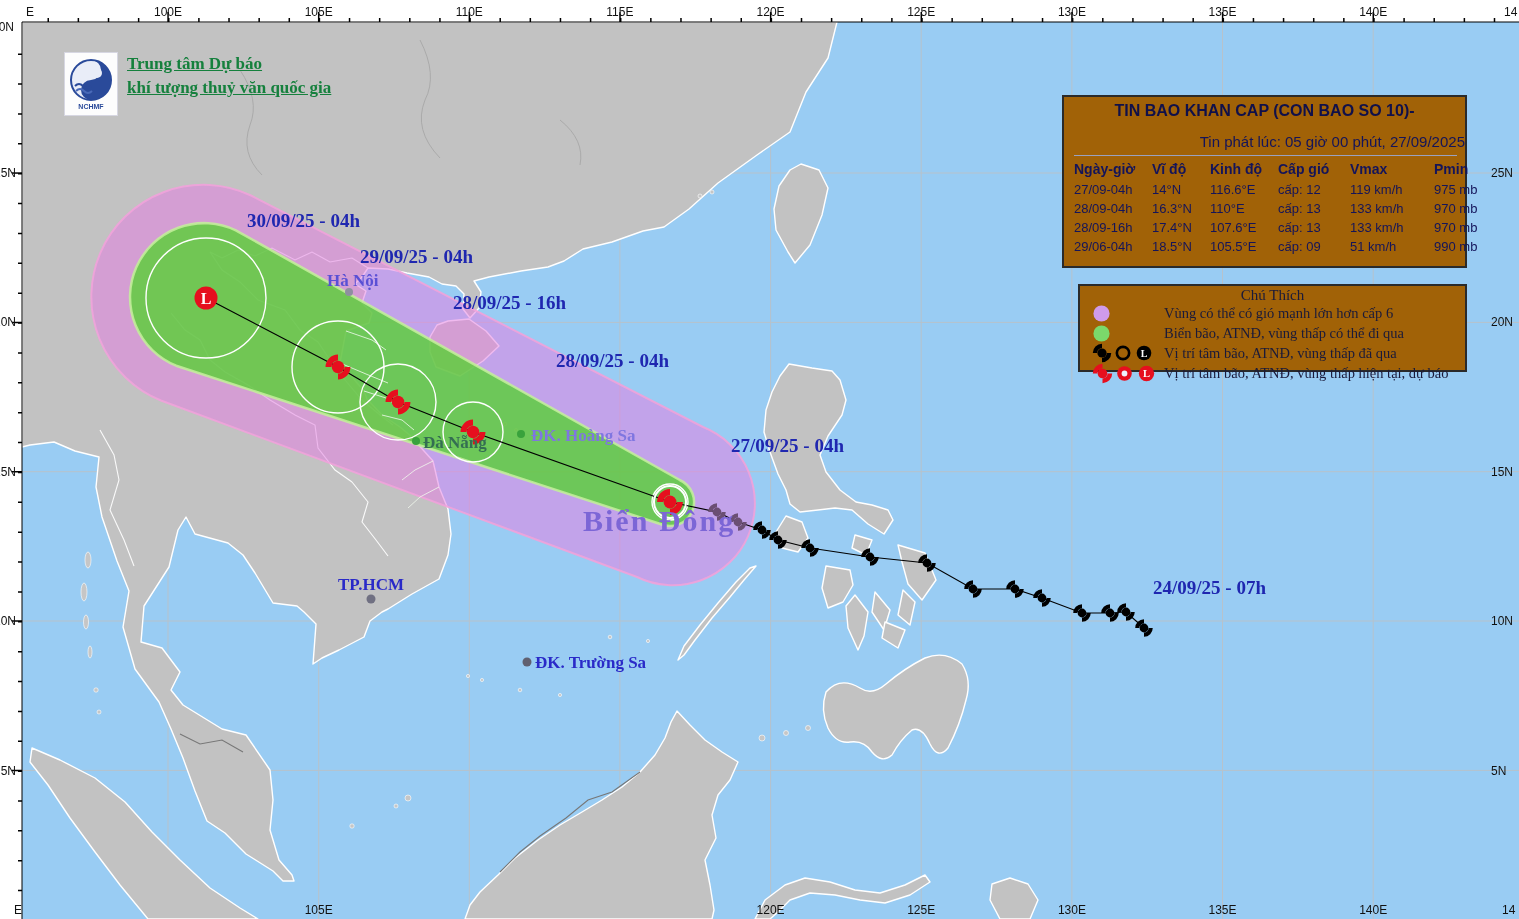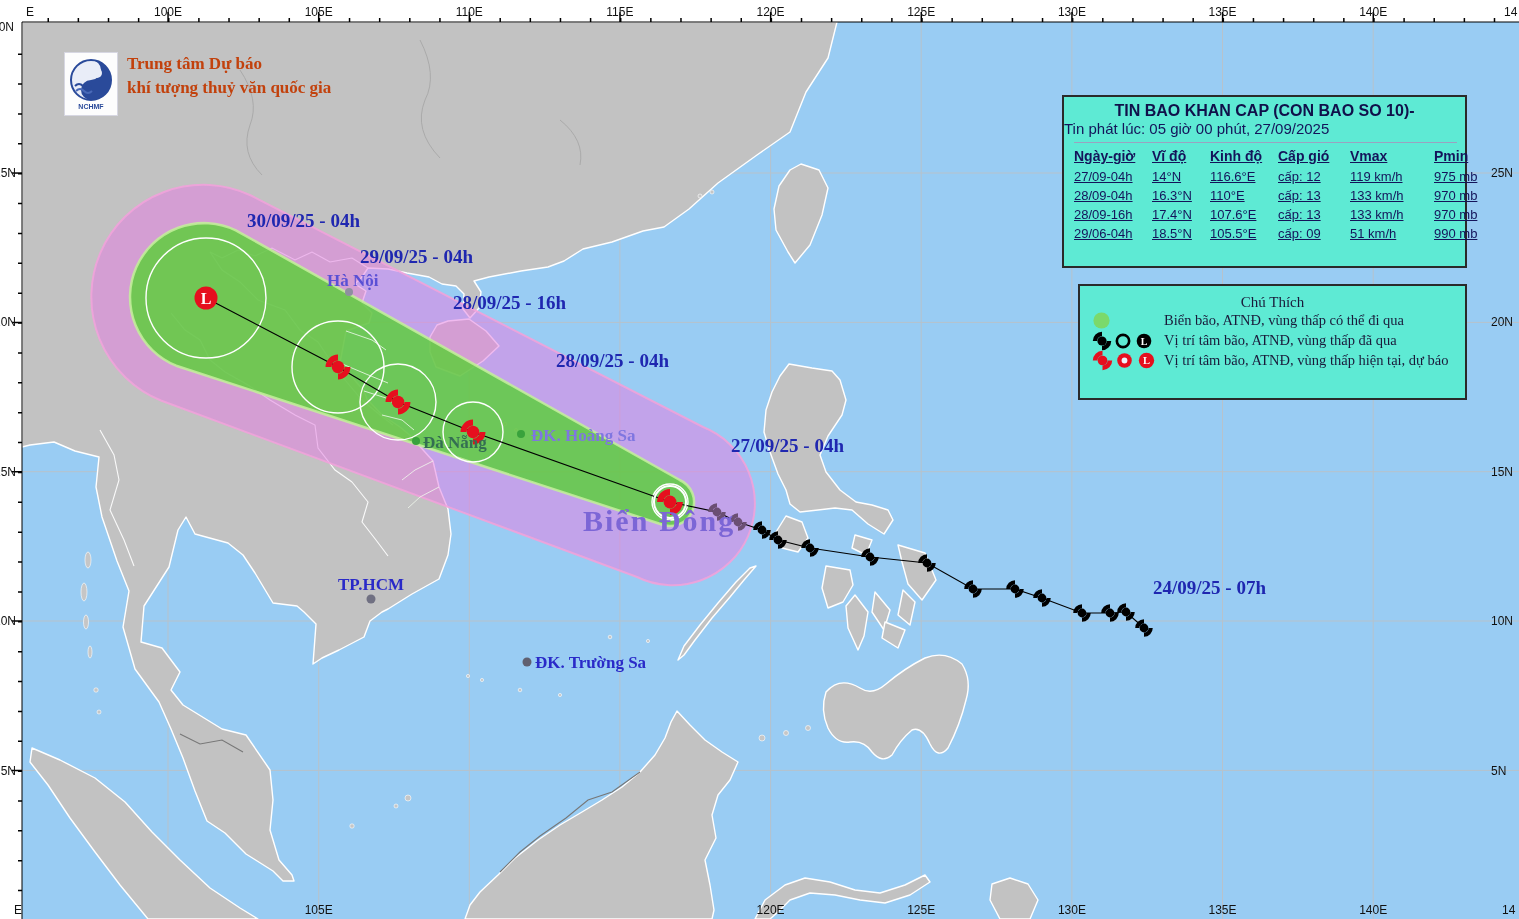--- a/index.html
+++ b/index.html
@@ -7,35 +7,35 @@
          font-family:"Liberation Sans",sans-serif;}
   .stage svg.map{position:absolute;left:0;top:0;}
   text{user-select:none;}
   .ax{font:12px "Liberation Sans",sans-serif;fill:#111;}
   .date-lbl{font:bold 19px "Liberation Serif",serif;fill:#1f27b0;}
   .city{font:bold 17px "Liberation Serif",serif;}
   .sea-name{font:bold 30px "Liberation Serif",serif;fill:#7c66d6;letter-spacing:2px;}
   .lmark{font:bold 16px "Liberation Serif",serif;fill:#fff;}
 
   .brand{position:absolute;left:64px;top:52px;display:flex;gap:9px;align-items:flex-start;}
-  .brand .txt{font:bold 17px "Liberation Serif",serif;color:#c2410c;line-height:1.4;}
+  .brand .txt{font:bold 17px "Liberation Serif",serif;color:#15803d;line-height:1.4;text-decoration:underline;}
   .logo-tile{width:52px;height:62px;background:#fdfdfd;border:1px solid #d7d7e2;
              display:flex;flex-direction:column;align-items:center;justify-content:center;}
   .logo-tile .nm{font:bold 7px "Liberation Sans",sans-serif;color:#2a4a9a;margin-top:1px;}
 
-  .panel{position:absolute;background:#5eead4;border:2px solid #2a2a2a;color:#14145a;box-sizing:border-box;}
+  .panel{position:absolute;background:#a16207;border:2px solid #2a2a2a;color:#14145a;box-sizing:border-box;}
   .info-box{left:1062px;top:95px;width:405px;height:173px;padding:5px 0 4px 0;}
   .info-title{text-align:center;font:bold 16px "Liberation Sans",sans-serif;color:#10104a;}
-  .info-sub{text-align:left;font:15px "Liberation Sans",sans-serif;margin-top:0;}
+  .info-sub{text-align:right;font:15px "Liberation Sans",sans-serif;margin-top:13px;}
   .tbl{margin:5px 8px 0 10px;border-top:1px solid #9aa2c0;padding-top:3px;}
   .trow{display:grid;grid-template-columns:78px 58px 68px 72px 84px auto;
-        font:13px "Liberation Sans",sans-serif;line-height:19px;white-space:nowrap;text-decoration:underline;}
+        font:13px "Liberation Sans",sans-serif;line-height:19px;white-space:nowrap;}
   .trow.hd{font:bold 14px "Liberation Sans",sans-serif;line-height:21px;}
 
-  .legend-box{left:1078px;top:284px;width:389px;height:116px;padding:8px 0;}
+  .legend-box{left:1078px;top:284px;width:389px;height:88px;padding:1px 0;}
   .leg-title{text-align:center;font:15px "Liberation Serif",serif;color:#1a1a3a;}
   .lrow{display:grid;grid-template-columns:84px auto;align-items:center;height:19.5px;
         font:14.5px "Liberation Serif",serif;color:#1a1a3a;white-space:nowrap;}
   .lrow .ic{display:flex;align-items:center;gap:1px;padding-left:12px;}
 </style>
 </head>
 <body>
 
 <div class="stage">
 
@@ -316,20 +316,28 @@
       <span>990 mb</span>
     </div>
   </div>
 </div>
 
 <div class="panel legend-box">
   <div class="leg-title">Chú Thích</div>
   <div class="lrow">
     <span class="ic">
           <svg width="19" height="19" viewBox="-10 -10 20 20">
+            <circle r="8.5" fill="#cf9bea"></circle>
+          </svg>
+        </span>
+    <span>Vùng có thể có gió mạnh lớn hơn cấp 6</span>
+  </div>
+  <div class="lrow">
+    <span class="ic">
+          <svg width="19" height="19" viewBox="-10 -10 20 20">
             <circle r="8.5" fill="#7bd96b"></circle>
           </svg>
         </span>
     <span>Biển bão, ATNĐ, vùng thấp có thể đi qua</span>
   </div>
   <div class="lrow">
     <span class="ic">
       <svg width="20" height="20" viewBox="-13 -13 26 26" color="#000">
             <use href="#ty-sym" x="-13" y="-13" width="26" height="26"></use>
           </svg>

